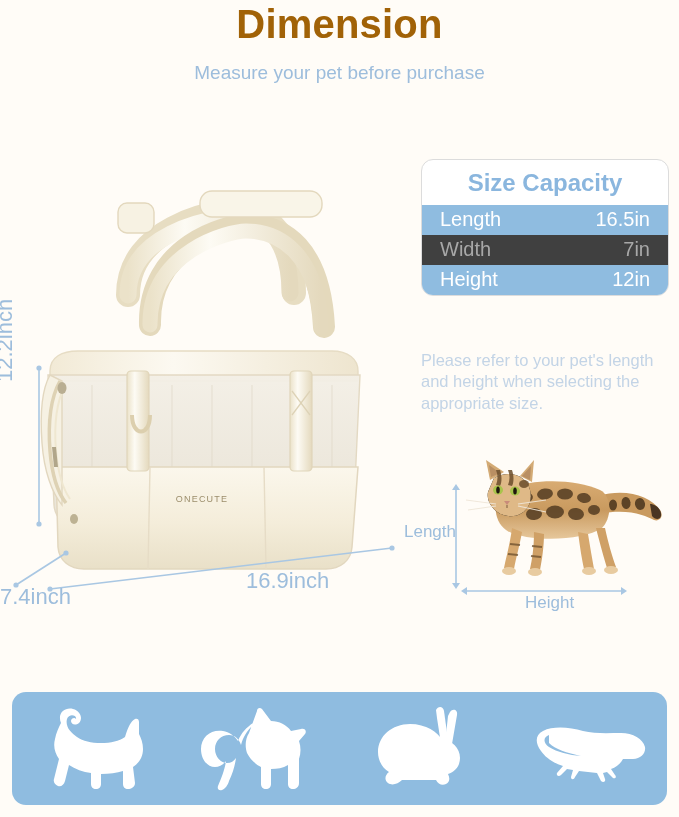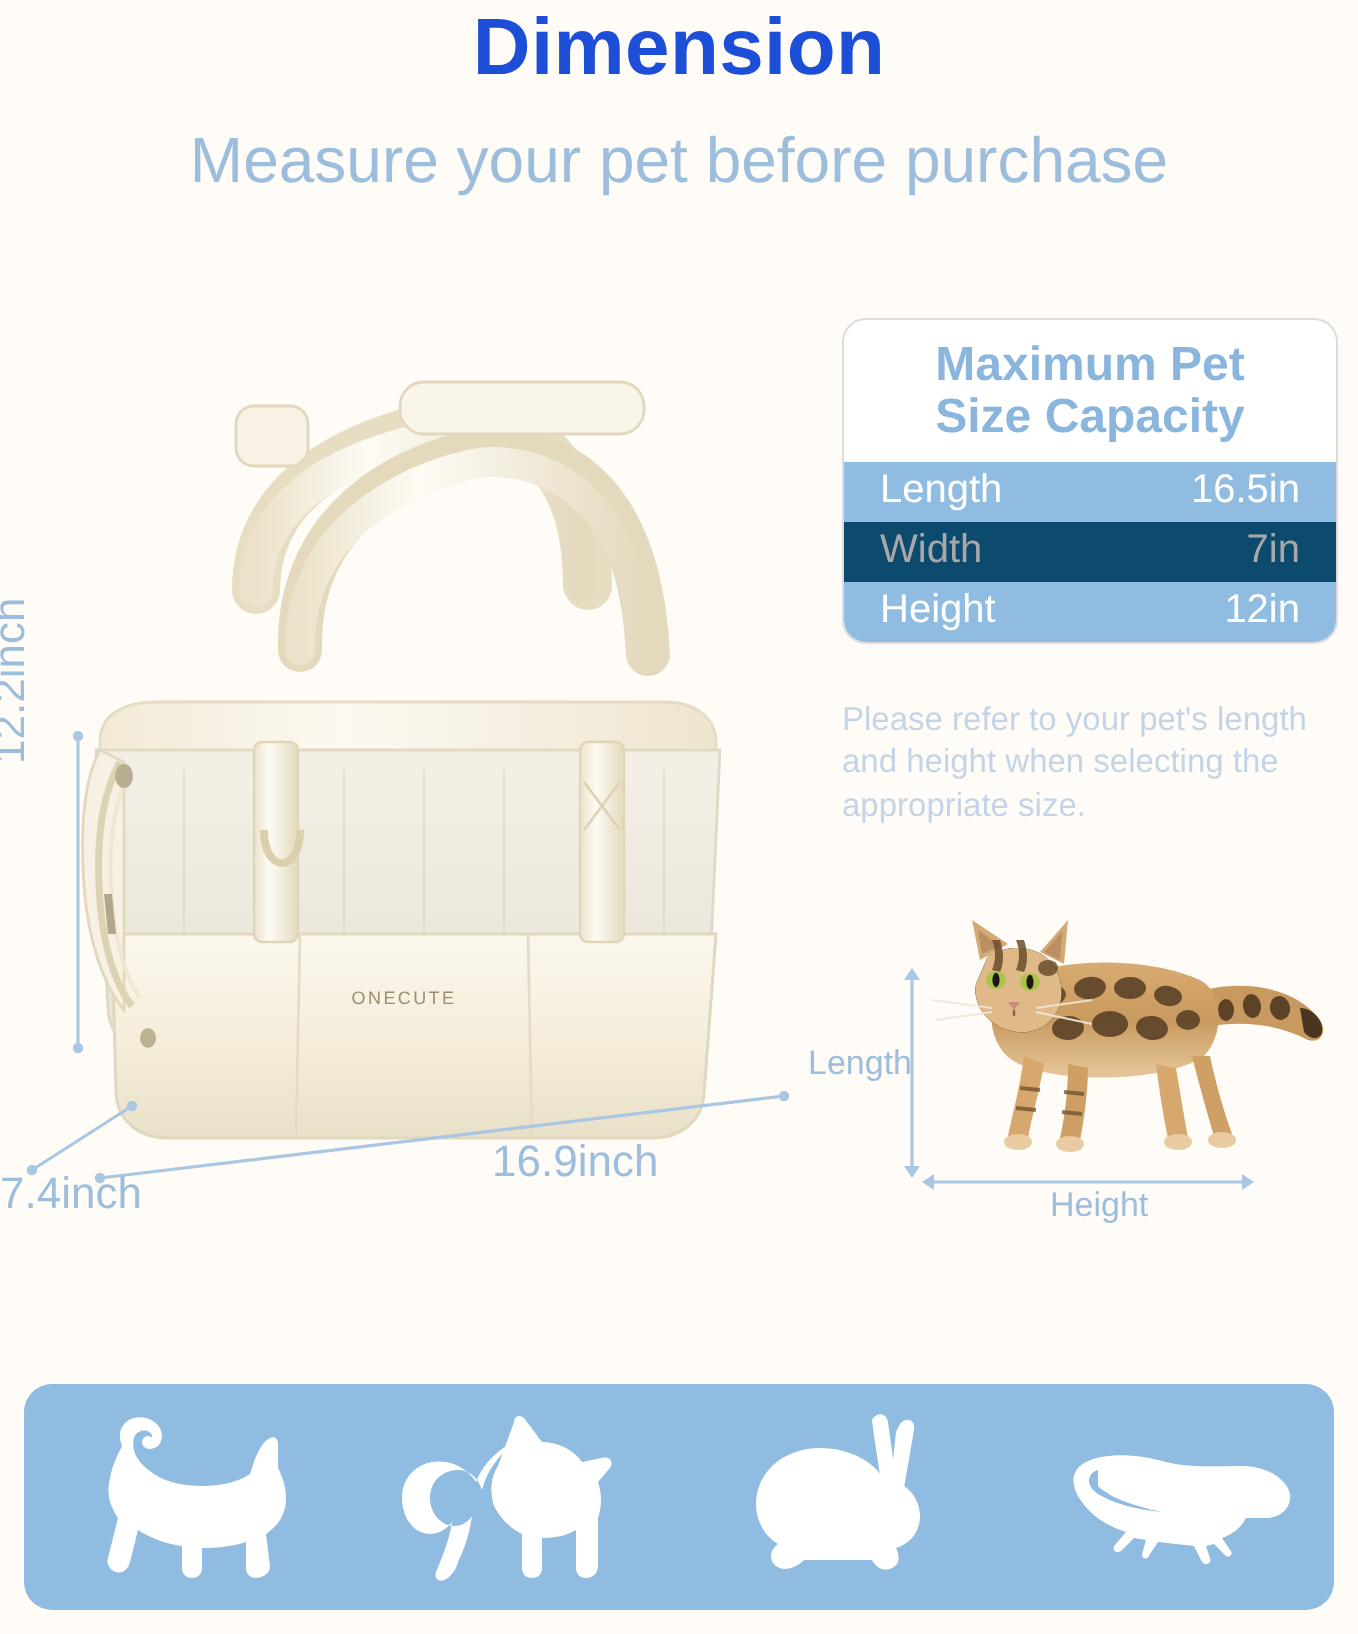--- a/index.html
+++ b/index.html
@@ -22,30 +22,30 @@
 
   
   .title {
     position: absolute;
     top: 2px;
     left: 0;
     width: 679px;
     text-align: center;
     font-size: 40px;
     font-weight: bold;
-    color: #1d4ed8;
+    color: #a16207;
     letter-spacing: 0.2px;
   }
   .subtitle {
     position: absolute;
     top: 62px;
     left: 0;
     width: 679px;
     text-align: center;
-    font-size: 32px;
+    font-size: 19px;
     color: #9dbddc;
   }
 
   
   .cap-card {
     position: absolute;
     left: 421px;
     top: 159px;
     width: 248px;
     border: 1.5px solid #dcdcdc;
@@ -67,21 +67,21 @@
     align-items: center;
     justify-content: space-between;
     padding: 3px 18px 4px 18px;
     font-size: 20px;
   }
   .cap-row.alt {
     background: #8fbce0;
     color: #ffffff;
   }
   .cap-row.plain {
-    background: #0c4a6e;
+    background: #404040;
     color: #a8a8a8;
   }
   .cap-row .k { text-align: left; }
   .cap-row .v { text-align: center; }
 
   .cap-note {
     position: absolute;
     left: 421px;
     top: 350px;
     width: 250px;
@@ -262,21 +262,20 @@
     <circle cx="50" cy="589" r="2.6" fill="#a9c7e3"></circle>
     <circle cx="392" cy="548" r="2.6" fill="#a9c7e3"></circle>
   </svg>
 
   <div class="meas-label lbl-h">12.2inch</div>
   <div class="meas-label lbl-d">7.4inch</div>
   <div class="meas-label lbl-w">16.9inch</div>
 
   <div class="cap-card">
     <div class="cap-title">
-      <div>Maximum Pet</div>
       <div>Size Capacity</div>
     </div>
 
     <div class="cap-row alt">
       <span class="k">Length</span>
       <span class="v">16.5in</span>
     </div>
     <div class="cap-row plain">
       <span class="k">Width</span>
       <span class="v">7in</span>

